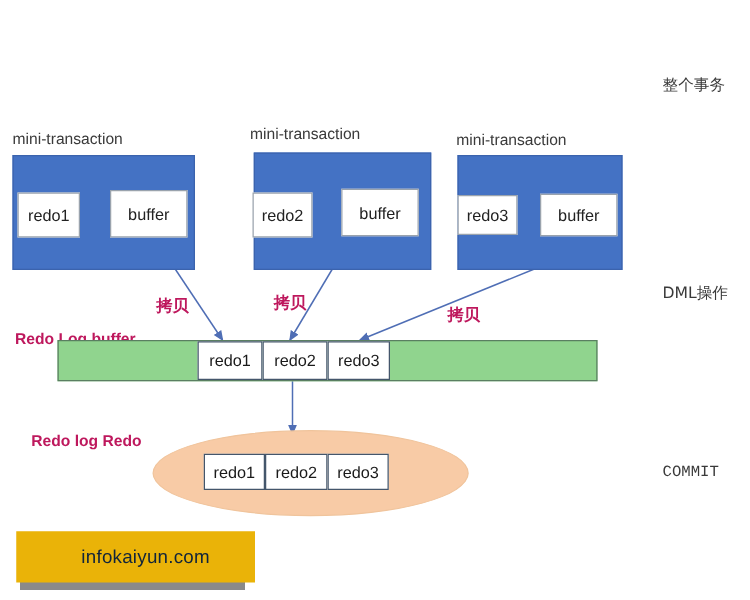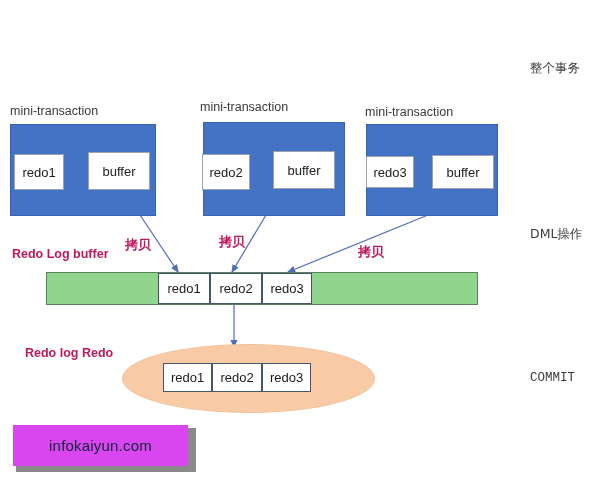--- a/index.html
+++ b/index.html
@@ -57,24 +57,25 @@
   
   .stage{
     font-size:12.5px;color:#3a3a3a;white-space:nowrap;
   }
 
   
   .wm-shadow{
     background:#8a8a8a;
   }
   .wm{
-    background:#d946ef;
+    background:#eab308;
     display:flex;align-items:center;justify-content:center;
     font-size:15px;color:#10243b;
     letter-spacing:.2px;
+    padding-left:16px;
   }
 
   .cn{font-family:"DejaVu Sans","Liberation Sans",sans-serif;}
 </style>
 </head>
 <body>
 
 <div class="canvas">
 
   <svg class="abs" width="600" height="480" style="left:0;top:0;">
@@ -114,21 +115,21 @@
 
   <div class="abs mt-title" style="left:365px;top:105px;width:132px;">mini-transaction</div>
   <div class="abs mt-box" style="left:366px;top:124px;width:132px;height:92px;"></div>
   <div class="abs wbox" style="left:366px;top:156px;width:48px;height:32px;">redo3</div>
   <div class="abs wbox" style="left:432px;top:155px;width:62px;height:34px;">buffer</div>
 
   <div class="abs lbl cn" style="left:125px;top:236px;font-size:13px;">拷贝</div>
   <div class="abs lbl cn" style="left:219px;top:233px;font-size:13px;">拷贝</div>
   <div class="abs lbl cn" style="left:358px;top:243px;font-size:13px;">拷贝</div>
 
-  <div class="abs lbl" style="left:12px;top:247px;">Redo Log buffer</div>
+  <div class="abs lbl" style="left:12px;top:264px;">Redo Log buffer</div>
   <div class="abs green-bar" style="left:46px;top:272px;width:432px;height:33px;"></div>
   <div class="abs seg" style="left:158px;top:273px;width:52px;height:31px;">redo1</div>
   <div class="abs seg" style="left:210px;top:273px;width:52px;height:31px;">redo2</div>
   <div class="abs seg" style="left:262px;top:273px;width:50px;height:31px;">redo3</div>
 
   <div class="abs lbl" style="left:25px;top:346px;">Redo log Redo</div>
   <div class="abs ellipse" style="left:122px;top:344px;width:251px;height:67px;"></div>
   <div class="abs seg" style="left:163px;top:363px;width:49px;height:29px;">redo1</div>
   <div class="abs seg" style="left:212px;top:363px;width:50px;height:29px;">redo2</div>
   <div class="abs seg" style="left:262px;top:363px;width:49px;height:29px;">redo3</div>

